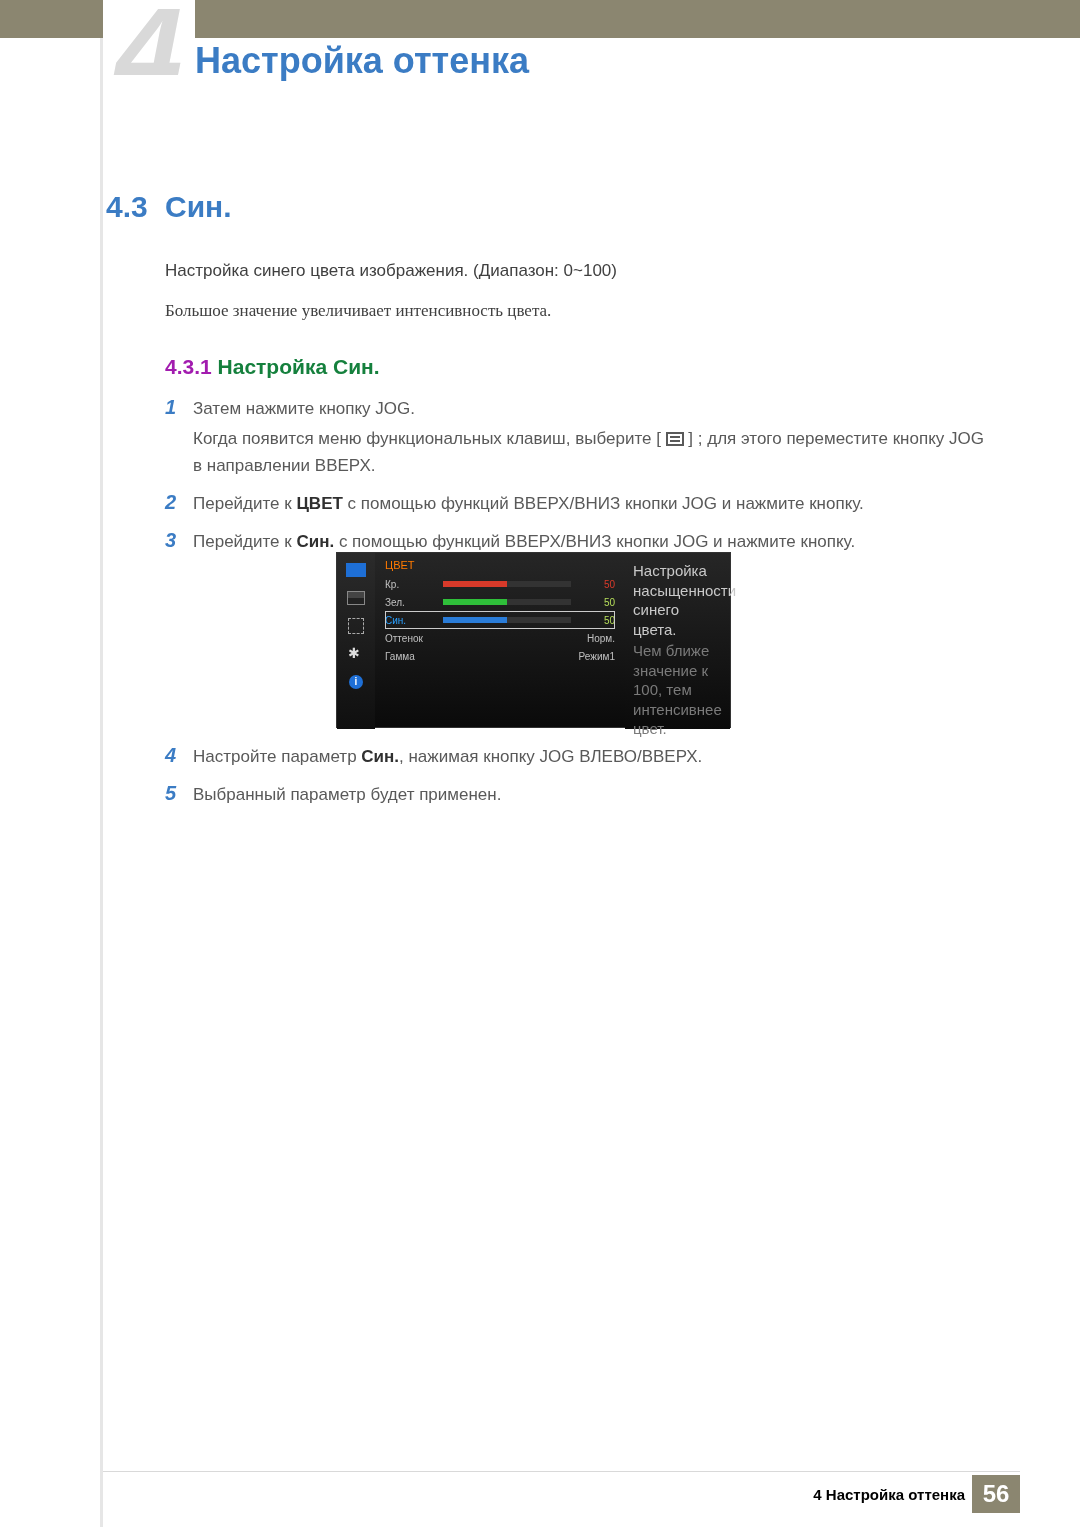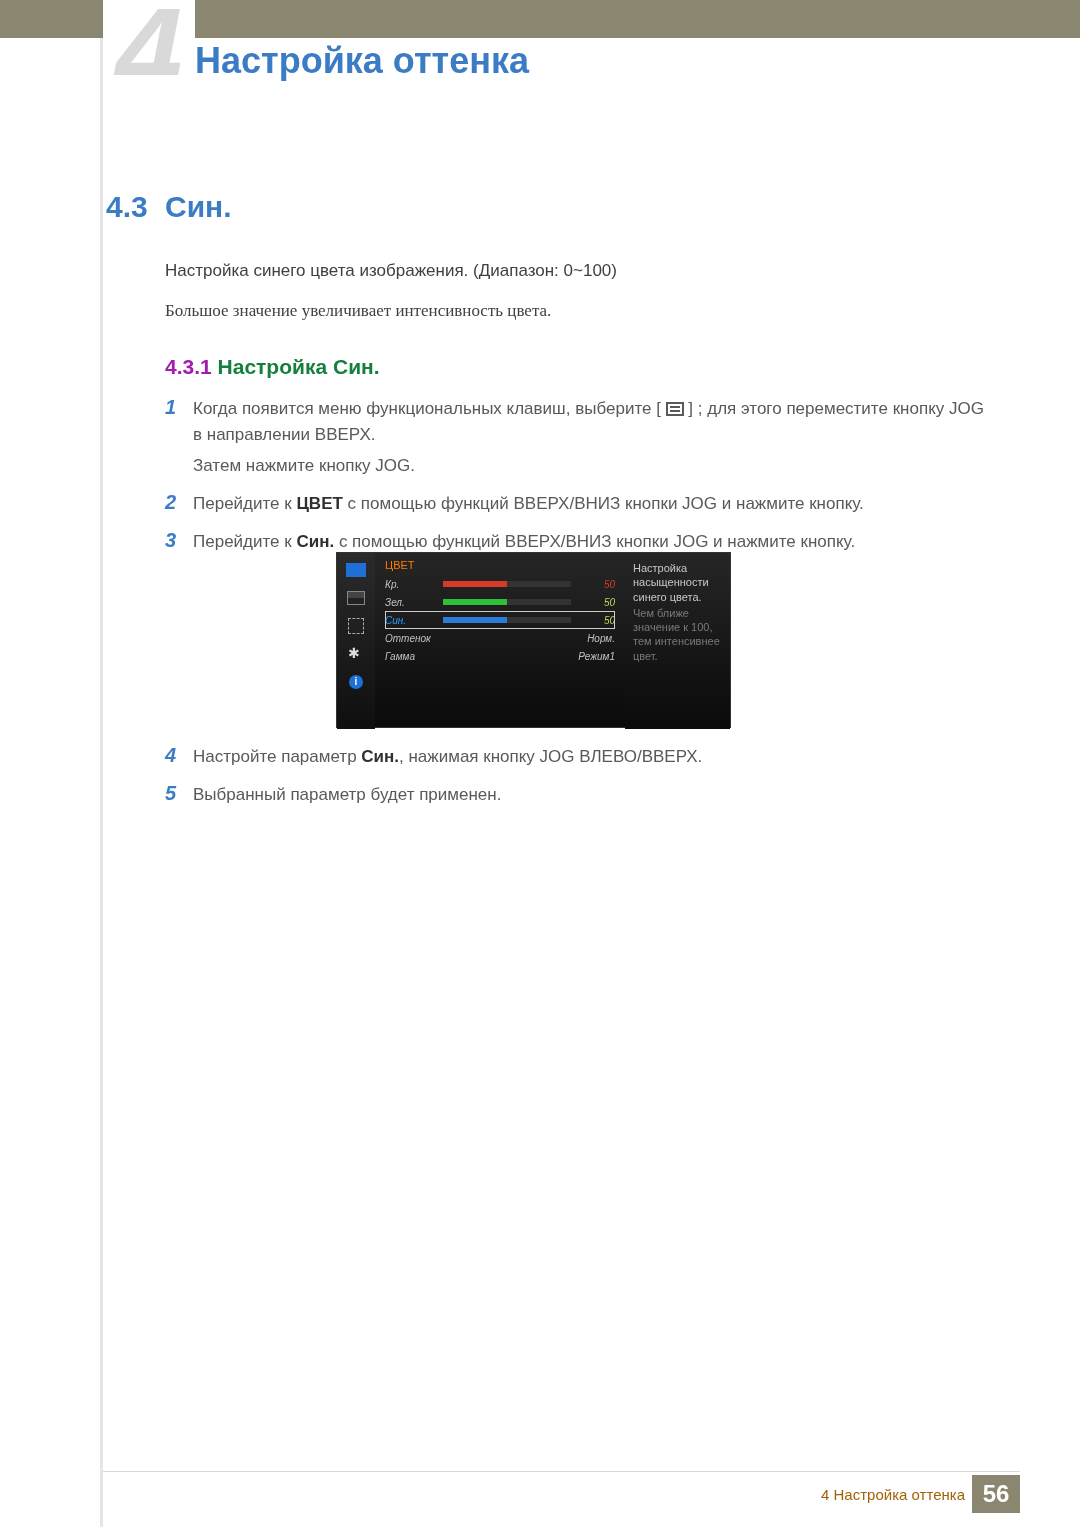--- a/index.html
+++ b/index.html
@@ -41,44 +41,44 @@
   .osd-sidebar { position: absolute; left: 0; top: 0; width: 38px; height: 176px; background: linear-gradient(#2b2b2b,#0f0f0f); display: flex; flex-direction: column; align-items: center; padding-top: 8px; gap: 10px; }
   .side-ico { width: 20px; height: 18px; display: flex; align-items: center; justify-content: center; }
   .monitor-ico { width: 20px; height: 14px; border: 1px solid #1e6fd6; background: #1e6fd6; }
   .picture-ico { width: 18px; height: 14px; border: 1px solid #888; background: linear-gradient(#444 50%, #222 50%); }
   .resize-ico { width: 16px; height: 16px; border: 1px dashed #aaa; }
   .gear-ico { width: 16px; height: 16px; color: #ddd; font-size: 14px; line-height: 1; }
   .info-ico { width: 14px; height: 14px; border-radius: 50%; background: #1e6fd6; color: #fff; font-size: 10px; text-align: center; line-height: 14px; font-weight: 700; }
 
   .osd-main { position: absolute; left: 38px; top: 0; right: 105px; bottom: 0; background: linear-gradient(#262626,#0a0a0a); padding: 6px 10px 6px 10px; }
   .osd-title { color: #ff7a00; font-size: 11px; margin-bottom: 4px; }
-  .osd-row { display: flex; align-items: center; height: 18px; gap: 8px; position: relative; font-style: italic; }
+  .osd-row { display: flex; align-items: center; height: 18px; gap: 8px; position: relative; }
   .osd-row.sel { outline: 1px solid #ccc; outline-offset: -1px; }
   .osd-row.sel .lbl { color: #2aa0ff; }
   .osd-row .lbl { width: 50px; flex: 0 0 50px; font-size: 10px; }
   .osd-row .bar { flex: 1; height: 6px; background: #333; position: relative; }
   .osd-row .bar .fill { position: absolute; left: 0; top: 0; bottom: 0; }
   .osd-row .val { width: 36px; flex: 0 0 36px; text-align: right; font-size: 10px; }
   .osd-row .valtxt { flex: 1; text-align: right; font-size: 10px; }
   .osd-row.red .bar .fill { background: #d83a2a; }
   .osd-row.green .bar .fill { background: #2fbf3a; }
   .osd-row.blue .bar .fill { background: #2a7cd8; }
   .osd-row.red .val { color: #d83a2a; }
   .osd-row.green .val { color: #b7df5b; }
   .osd-row.blue .val { color: #b7df5b; }
 
-  .osd-help { position: absolute; right: 0; top: 0; width: 105px; height: 176px; background: linear-gradient(#262626,#0a0a0a); padding: 8px 8px; font-size: 11px; line-height: 1.3; color: #c9c9c9; }
+  .osd-help { position: absolute; right: 0; top: 0; width: 105px; height: 176px; background: linear-gradient(#262626,#0a0a0a); padding: 8px 8px; font-size: 15px; line-height: 1.3; color: #c9c9c9; }
   .osd-help .dim { color: #7a7a7a; }
 
   
   .steps2 { position: absolute; left: 165px; top: 744px; width: 830px; }
 
   
   .footer-rule { position: absolute; left: 103px; right: 60px; bottom: 55px; height: 1px; background: #d9d9d9; }
-  .footer-chapter { position: absolute; right: 115px; bottom: 24px; font-size: 15px; font-weight: 400; color: #a16207; margin-left: 26px; }
+  .footer-chapter { position: absolute; right: 115px; bottom: 24px; font-size: 15px; font-weight: 700; color: #000000; margin-left: 26px; }
   .page-badge { position: absolute; right: 60px; bottom: 14px; width: 48px; height: 38px; background: #8b8670; color: #fff; font-size: 24px; font-weight: 700; display: flex; align-items: center; justify-content: center; }
 </style>
 </head>
 <body>
 
 <div class="page">
 
   <div class="left-rule"></div>
 
   <div class="header-band"></div>
@@ -94,26 +94,26 @@
 
   <div class="subsec">
     <span class="num">4.3.1</span>
     <span class="ttl">Настройка Син.</span>
   </div>
 
   <div class="steps">
     <div class="step">
       <div class="mark">1</div>
       <div class="body">
+        <p>Затем нажмите кнопку JOG.</p>
         <p>
           <span>Когда появится меню функциональных клавиш, выберите [</span>
           <span class="menu-icon"></span>
           <span>] ; для этого переместите кнопку JOG в направлении ВВЕРХ.</span>
         </p>
-        <p>Затем нажмите кнопку JOG.</p>
       </div>
     </div>
     <div class="step">
       <div class="mark">2</div>
       <div class="body">
         <p>
           <span>Перейдите к </span><span class="bold-dark">ЦВЕТ</span><span> с помощью функций ВВЕРХ/ВНИЗ кнопки JOG и нажмите кнопку.</span>
         </p>
       </div>
     </div>

